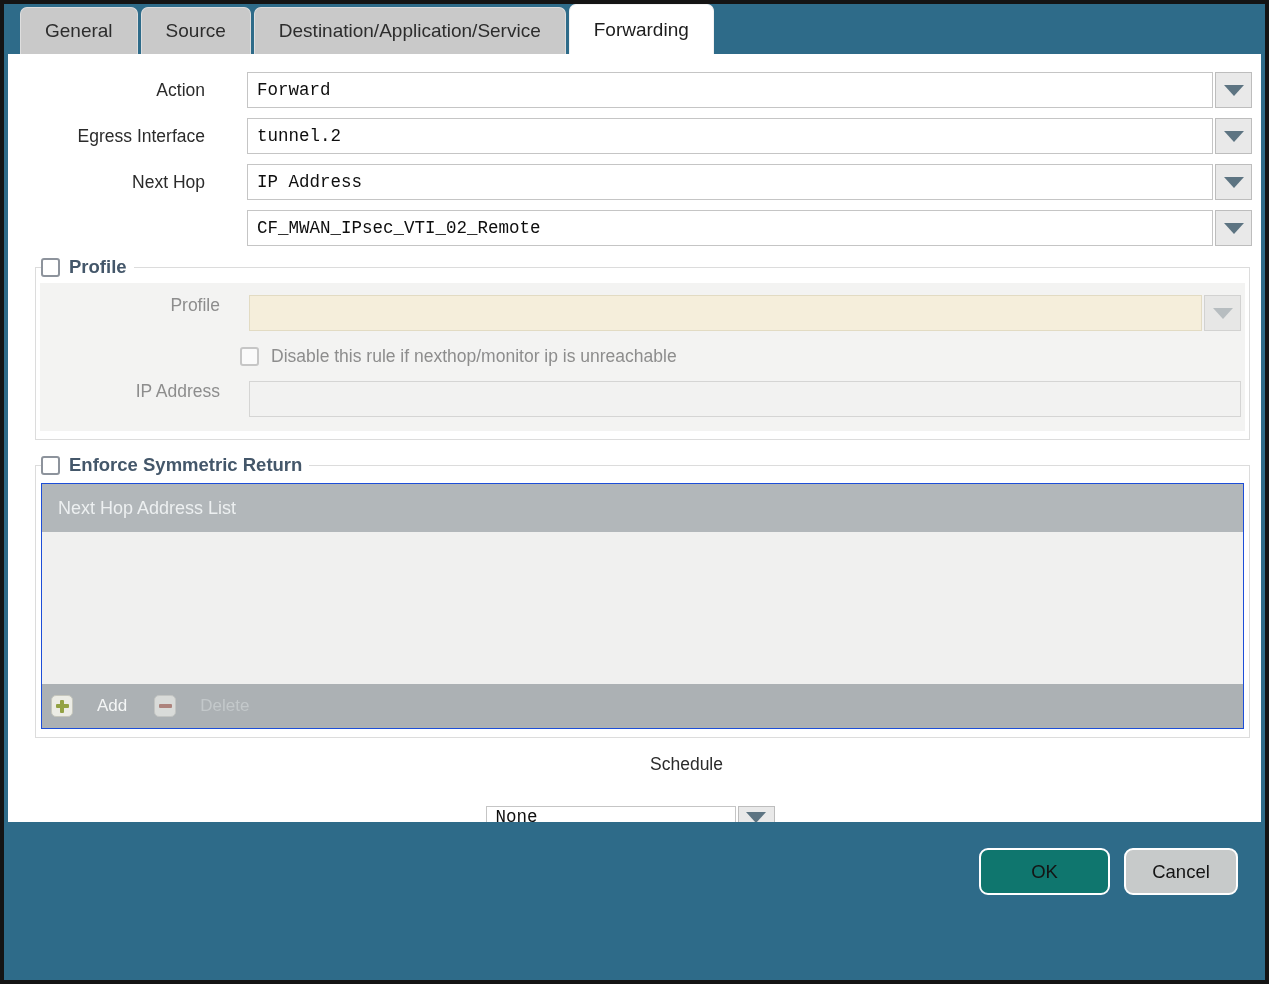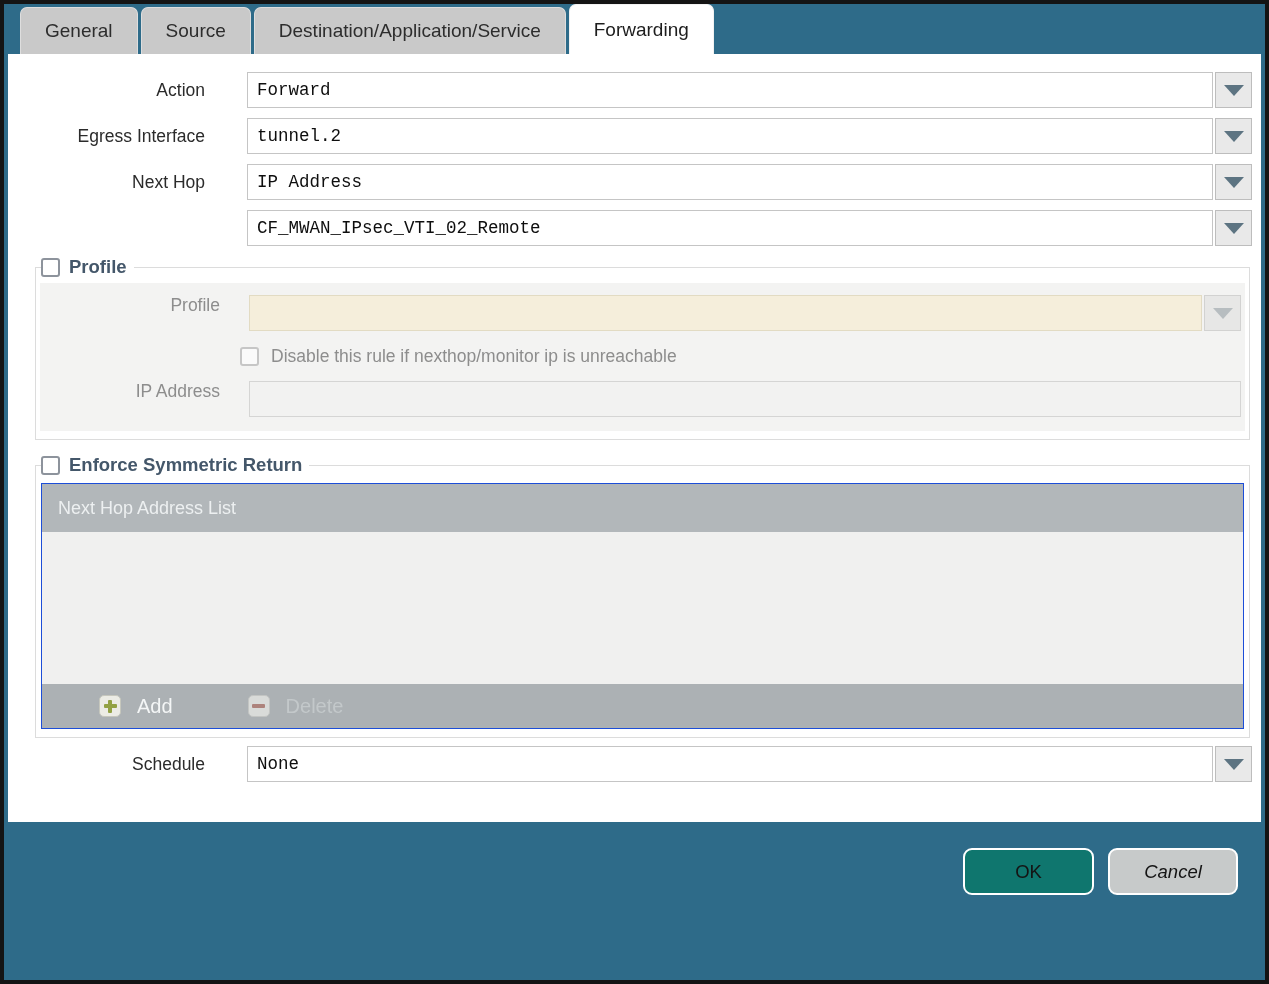--- a/index.html
+++ b/index.html
@@ -187,24 +187,23 @@
   .nh-body { height: 152px; background: #f0f0ef; }
   .nh-footer {
     height: 44px;
     background: #acb1b4;
     display: flex; align-items: center;
     gap: 27px;
     padding-left: 9px;
   }
   .tool-btn {
     display: flex; align-items: center;
-    gap: 16px;
-    font-size: 20px;
-    cursor: pointer;
-    margin-left: 48px;
+    gap: 24px;
+    font-size: 17px;
+    cursor: pointer;
   }
   .tool-btn.disabled { cursor: default; }
   .mini-icon {
     width: 22px; height: 22px;
     border-radius: 5px;
     display: flex; align-items: center; justify-content: center;
     position: relative;
     flex-shrink: 0;
   }
   .mini-icon.plus { background: #ecece5; border: 1px solid #c6c7bd; }
@@ -216,40 +215,40 @@
     content: ""; position: absolute;
     width: 4px; height: 13px; background: #93a244; border-radius: 1px;
   }
   .mini-icon.minus { background: #d9dbd9; border: 1px solid #c3c5c3; }
   .mini-icon.minus::before {
     content: ""; position: absolute;
     width: 13px; height: 4px; background: #ad837c; border-radius: 1px;
   }
   .tool-label-add { color: #f4f6f6; }
   .tool-label-del { color: #c3c8ca; }
-  .schedule-row { margin-top: 8px; }
+  .schedule-row { margin-top: 16px; flex-direction: column; }
   
   .footer {
     height: 92px;
     display: flex; justify-content: flex-end; align-items: flex-start;
     padding: 26px 27px 0 0;
     gap: 14px;
   }
   .btn {
     height: 47px;
     border-radius: 9px;
     border: 2px solid #ffffff;
     font-size: 18.5px;
     color: #141414;
     font-family: "Liberation Sans", sans-serif;
     display: flex; align-items: center; justify-content: center;
     cursor: pointer;
   }
   .btn-ok { width: 131px; background: #0f766e; }
-  .btn-cancel { width: 130px; background: #c7caca; font-style: italic; }
+  .btn-cancel { width: 114px; background: #c7caca; }
 </style>
 </head>
 <body>
 
 <div class="dialog">
 
 
   <div class="tabs">
     <div class="tab">General</div>
     <div class="tab">Source</div>

